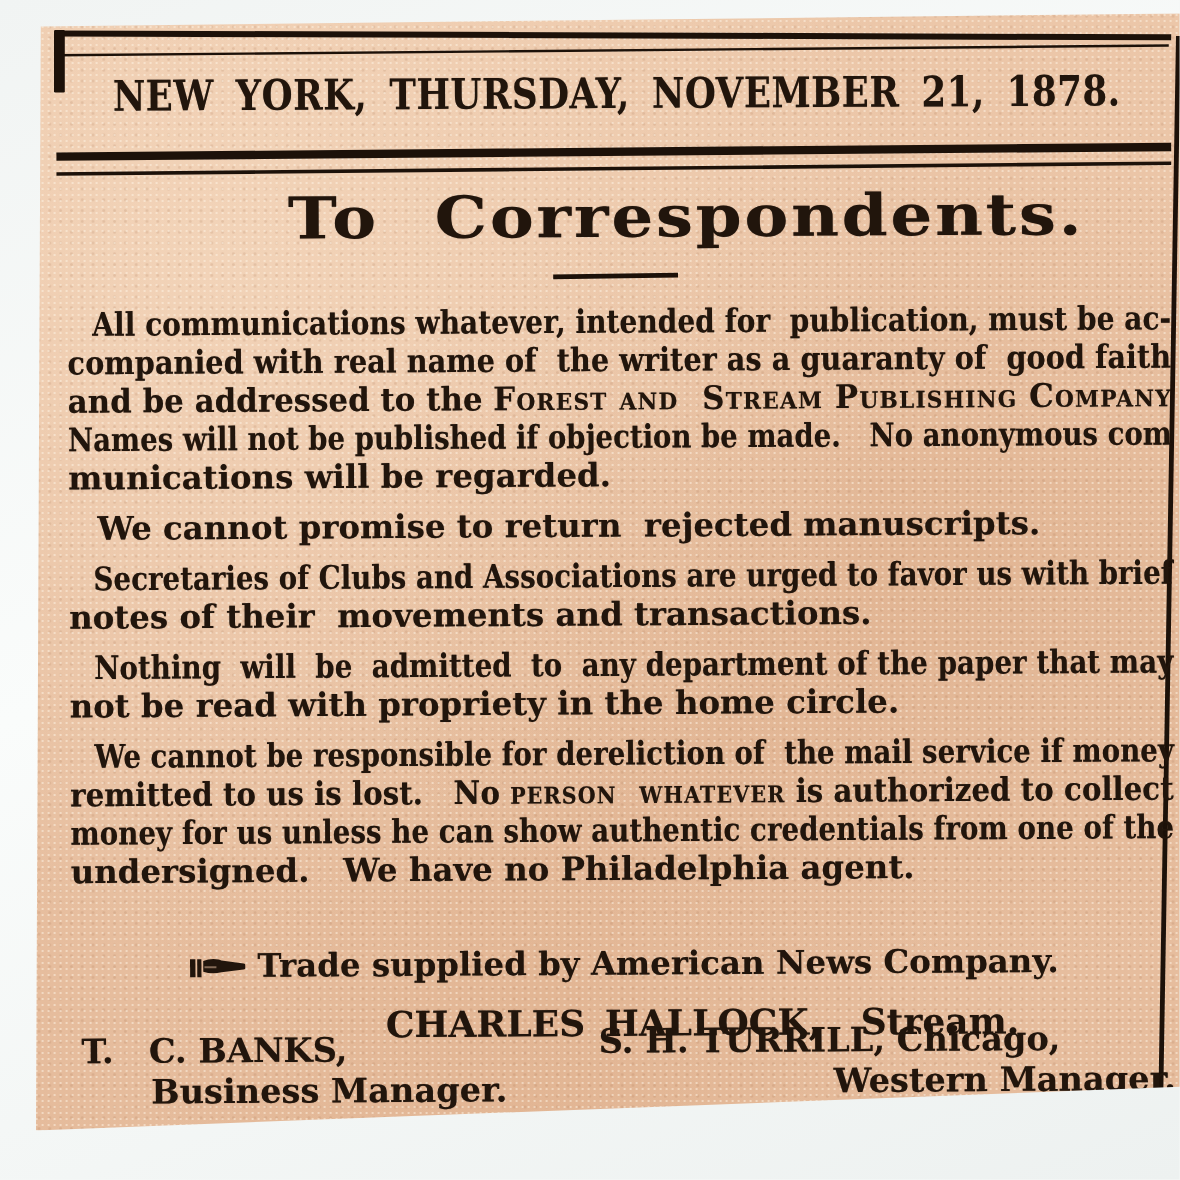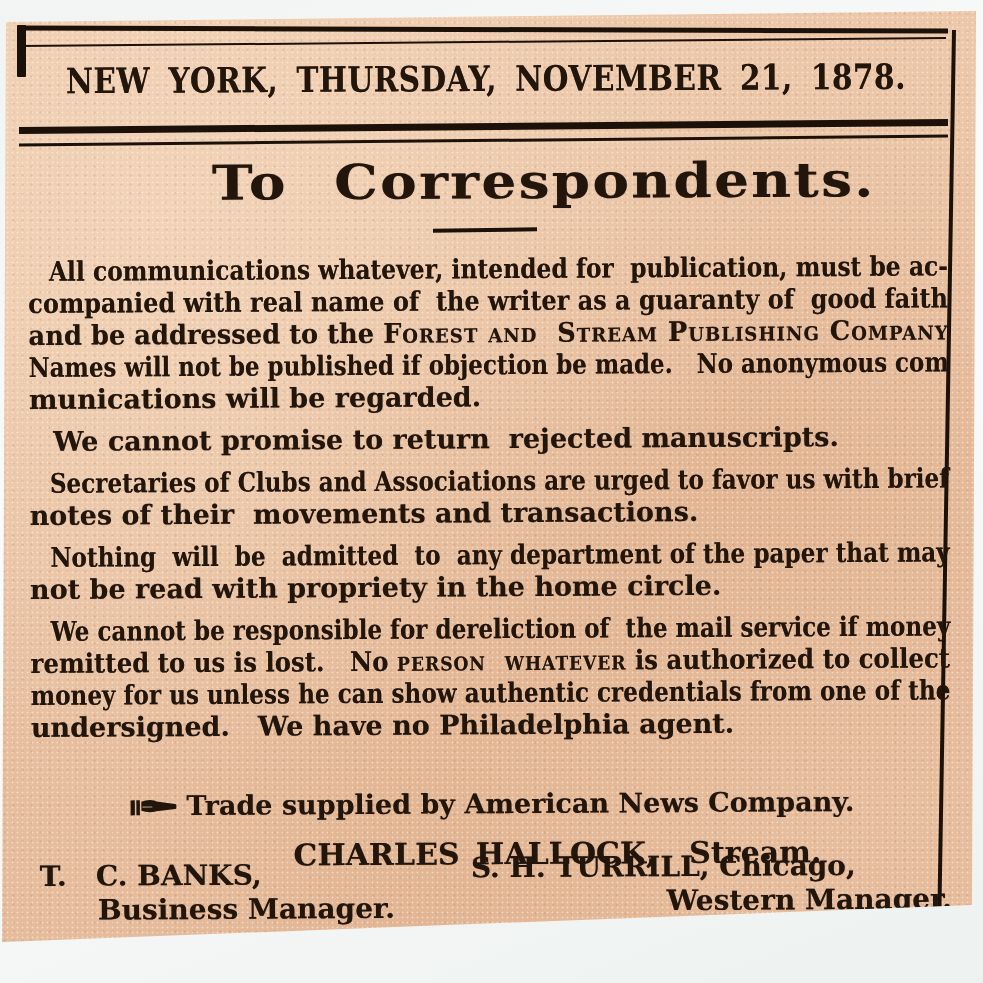--- a/index.html
+++ b/index.html
@@ -20,20 +20,21 @@
     background-image:
       radial-gradient(rgba(255,246,232,0.55) 0.5px, transparent 1.3px),
       radial-gradient(rgba(150,92,56,0.16) 0.7px, transparent 1.6px),
       radial-gradient(ellipse at 16% 22%, rgba(255,236,214,0.38), transparent 52%),
       radial-gradient(ellipse at 78% 48%, rgba(206,149,108,0.28), transparent 48%),
       radial-gradient(ellipse at 45% 85%, rgba(214,160,120,0.25), transparent 45%),
       linear-gradient(180deg,#ecc7a9 0%,#e8c0a1 55%,#e5bb9b 100%);
     background-size:5px 5px, 9px 9px, 100% 100%, 100% 100%, 100% 100%, 100% 100%;
     filter:drop-shadow(0 3px 5px rgba(90,70,58,0.35));
     color:#21150c;
+    margin-left:28px;
   }
   .rule{position:absolute;background:#1c1109;}
   .rule-a-thick{left:18px;top:27px;width:930px;height:5px;transform:rotate(0.2deg);}
   .rule-a-thin {left:20px;top:41px;width:926px;height:2px;transform:rotate(-0.5deg);}
   .left-terminal{position:absolute;left:17px;top:25px;width:9px;height:52px;background:#1c1109;border-radius:1px;}
   .rule-b-thick{left:19px;top:123px;width:929px;height:7px;transform:rotate(-0.5deg);}
   .rule-b-thin {left:19px;top:139px;width:929px;height:3px;transform:rotate(-0.55deg);}
   .vrule{position:absolute;left:952px;top:30px;width:4px;height:878px;background:#1c1109;
          transform:rotate(0.95deg);transform-origin:0 0;}
   .title-divider{position:absolute;left:433px;top:228px;width:104px;height:4px;background:#1c1109;

